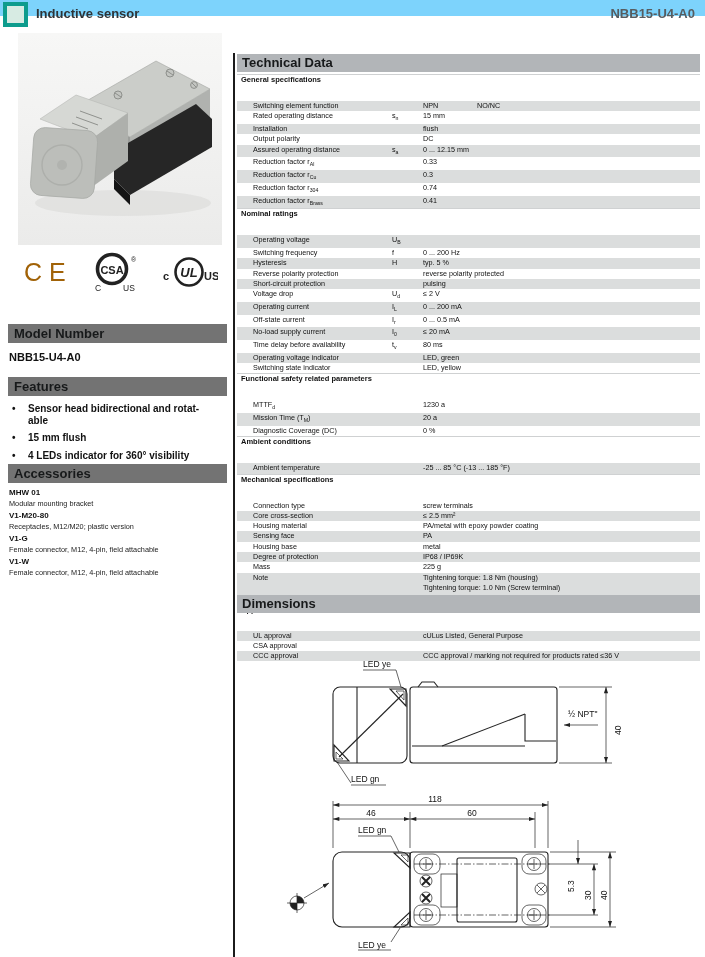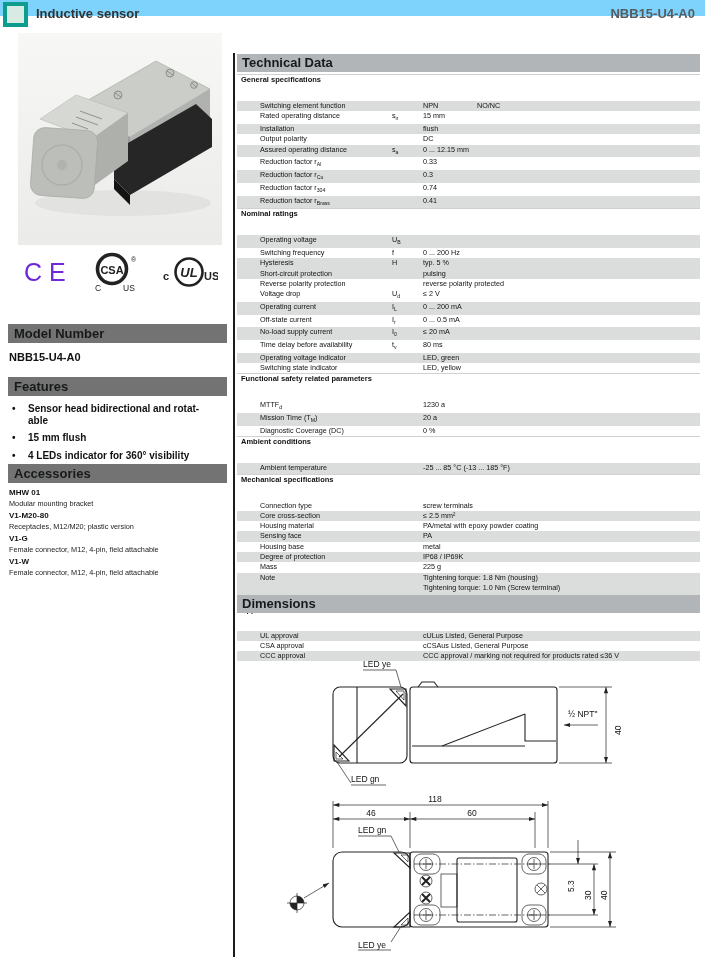--- a/index.html
+++ b/index.html
@@ -9,21 +9,21 @@
 
   
   .topbar { position:absolute; left:0; top:0; width:705px; height:16px; background:#7dd3fc; }
   .teal-sq { position:absolute; left:3px; top:2px; width:25px; height:25px; background:#d7ebe3; border:4px solid #0d9c8d; }
   .topbar-title { position:absolute; left:36px; top:6px; font-size:13px; font-weight:bold; color:#2e3336; }
   .topbar-model { position:absolute; right:10px; top:6px; font-size:13px; font-weight:bold; color:#565c60; }
 
   
   .photo-box { position:absolute; left:18px; top:33px; width:204px; height:212px; background:linear-gradient(#f7f7f6,#ebebea); }
   .logo { position:absolute; }
-  .logo-ce { left:24px; top:258px; width:40px; height:32px; font-size:25px; letter-spacing:7px; color:#6d28d9; font-weight:400; }
+  .logo-ce { left:24px; top:258px; width:40px; height:32px; font-size:25px; letter-spacing:7px; color:#a16207; font-weight:400; }
   .logo-csa { left:90px; top:250px; }
   .logo-ul  { left:160px; top:255px; }
 
   .lh { position:absolute; left:8px; width:219px; height:19px; background:#737373; font-size:13px; font-weight:bold; color:#17191a; padding:2px 0 0 6px; }
   .model-value { position:absolute; left:9px; top:351px; font-size:11px; font-weight:bold; }
   .features-list { position:absolute; left:10px; top:403px; width:215px; list-style:none; }
   .features-list li { position:relative; padding-left:18px; font-size:10px; font-weight:bold; line-height:11.5px; margin-bottom:6px; }
   .features-list li::before { content:"•"; position:absolute; left:2px; top:0; }
   .acc-list { position:absolute; left:9px; top:488px; width:216px; }
   .acc { margin-bottom:3px; }
@@ -33,21 +33,21 @@
   
   .vrule { position:absolute; left:233px; top:53px; width:2px; height:904px; background:#1b1b1b; }
   .rh { position:absolute; left:237px; width:463px; height:18px; background:#b2b5b8; font-size:13px; font-weight:bold; color:#17191a; padding:1px 0 0 5px; }
   #tdh { top:54px; }
   #dimh { top:595px; }
 
   .td-table { position:absolute; left:237px; top:74px; width:463px; font-size:7.2px; }
   .td-sec { font-weight:bold; font-size:7.5px; height:27px; line-height:10.6px; padding-left:4px; border-top:0.5px solid #cfd1d2; }
   .td-row { display:flex; min-height:10.3px; line-height:10.3px; position:relative; }
   .td-row.shade { background:#dbdddd; }
-  .td-label { flex:0 0 155px; padding-left:23px; }
+  .td-label { flex:0 0 155px; padding-left:16px; }
   .td-label.ind2 { padding-left:24px; }
   .td-sym { flex:0 0 31px; }
   .td-val { flex:1; position:relative; }
   .td-val2 { position:absolute; left:54px; top:0; }
   sub { font-size:0.72em; }
 
   .dim-svg { position:absolute; }
   #svg-side { left:238px; top:640px; }
   #svg-top  { left:238px; top:790px; }
   .dline { stroke:#242424; stroke-width:1.1; fill:none; }
@@ -207,29 +207,29 @@
       <div class="td-row">
         <span class="td-label">Switching frequency</span>
         <span class="td-sym">f</span>
         <span class="td-val">0 ... 200 Hz</span>
       </div>
       <div class="td-row shade">
         <span class="td-label">Hysteresis</span>
         <span class="td-sym">H</span>
         <span class="td-val">typ. 5 %</span>
       </div>
+      <div class="td-row">
+        <span class="td-label">Reverse polarity protection</span>
+        <span class="td-sym"></span>
+        <span class="td-val">reverse polarity protected</span>
+      </div>
       <div class="td-row shade">
         <span class="td-label">Short-circuit protection</span>
         <span class="td-sym"></span>
         <span class="td-val">pulsing</span>
-      </div>
-      <div class="td-row">
-        <span class="td-label">Reverse polarity protection</span>
-        <span class="td-sym"></span>
-        <span class="td-val">reverse polarity protected</span>
       </div>
       <div class="td-row">
         <span class="td-label">Voltage drop</span>
         <span class="td-sym">U<sub>d</sub></span>
         <span class="td-val">≤ 2 V</span>
       </div>
       <div class="td-row shade">
         <span class="td-label">Operating current</span>
         <span class="td-sym">I<sub>L</sub></span>
         <span class="td-val">0 ... 200 mA</span>
@@ -329,21 +329,20 @@
       </div>
       <div class="td-sec">Approvals and certificates</div>
       <div class="td-row shade">
         <span class="td-label">UL approval</span>
         <span class="td-sym"></span>
         <span class="td-val">cULus Listed, General Purpose</span>
       </div>
       <div class="td-row">
         <span class="td-label">CSA approval</span>
         <span class="td-sym"></span>
-        <span class="td-val">cCSAus Listed, General Purpose</span>
       </div>
       <div class="td-row shade">
         <span class="td-label">CCC approval</span>
         <span class="td-sym"></span>
         <span class="td-val">CCC approval / marking not required for products rated ≤36 V</span>
       </div>
     </div>
 
   <div class="rh" id="dimh">Dimensions</div>
 

